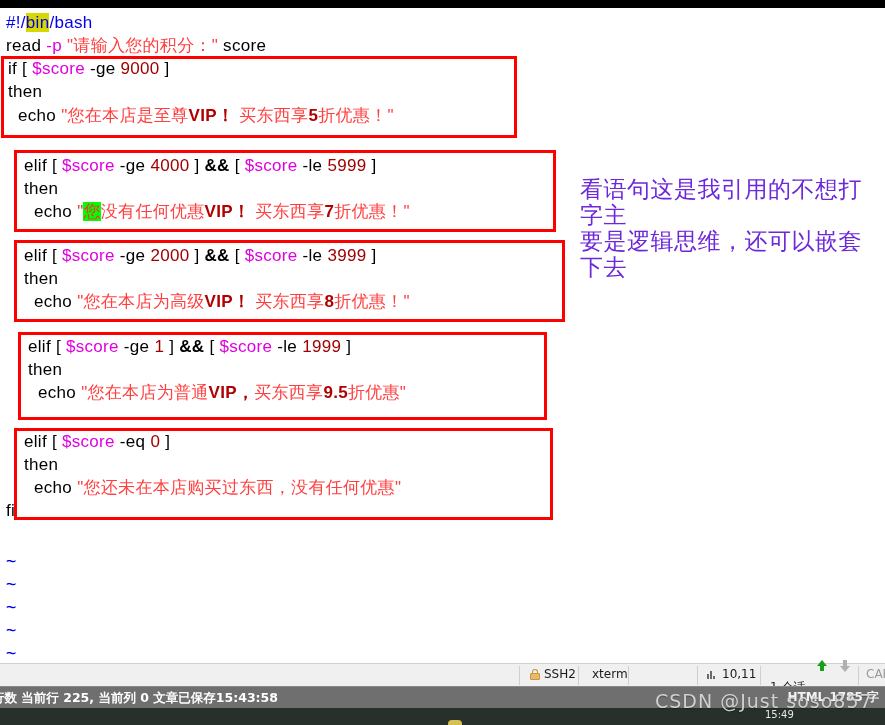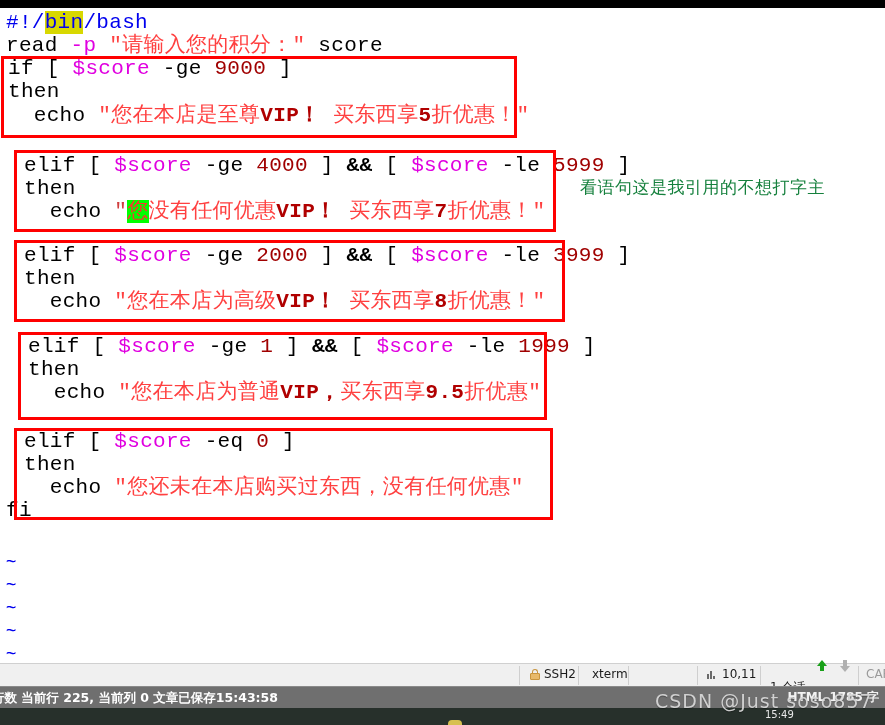--- a/index.html
+++ b/index.html
@@ -28,22 +28,22 @@
     position: absolute;
     left: 0; top: 8px;
     width: 885px; height: 655px;
     background: #ffffff;
   }
 
   .code-line {
     position: absolute;
     left: 6px;
     white-space: pre;
-    font-family: Liberation Mono, monospace;
-    font-size: 21px;
+    font-family: Liberation Sans, sans-serif;
+    font-size: 17px;
     line-height: 23px;
     letter-spacing: 0.3px;
   }
 
   
   .c-blue   { color: #0000ee; }
   .c-kw     { color: #000000; }          
   .c-var    { color: #e000e0; }          
   .c-num    { color: #a00000; }          
   .c-str    { color: #ff4040; }          
@@ -71,23 +71,23 @@
     pointer-events: none;
     background: transparent;
   }
 
   
   #note {
     position: absolute;
     left: 580px;
     top: 168px;
     width: 300px;
-    color: #15803d;
-    font-family: Liberation Mono, monospace;
-    font-size: 17px;
+    color: #6d28d9;
+    font-family: Liberation Sans, sans-serif;
+    font-size: 23px;
     line-height: 26px;
     letter-spacing: 0.5px;
   }
 
   
   #status-bar {
     position: absolute;
     left: 0; top: 663px;
     width: 885px; height: 23px;
     background: #f0f0f0;
@@ -293,20 +293,21 @@
   <div id="boxes-container">
       <div class="redbox" style="left: 1px; top: 48px; width: 516px; height: 82px; border-color: rgb(255, 0, 0);"></div>
       <div class="redbox" style="left: 14px; top: 142px; width: 542px; height: 82px; border-color: rgb(255, 0, 0);"></div>
       <div class="redbox" style="left: 14px; top: 232px; width: 551px; height: 82px; border-color: rgb(255, 0, 0);"></div>
       <div class="redbox" style="left: 18px; top: 324px; width: 529px; height: 88px; border-color: rgb(255, 0, 0);"></div>
       <div class="redbox" style="left: 14px; top: 420px; width: 539px; height: 92px; border-color: rgb(255, 0, 0);"></div>
     </div>
 
   <div id="note">
     <div>看语句这是我引用的不想打字主</div>
+    <div>要是逻辑思维，还可以嵌套下去</div>
   </div>
 </div>
 
 <div id="status-bar">
   <div class="sep" style="left:519px;"></div>
   <div class="cell" style="left:530px;">
     <span class="lock-icon">
       <span class="shackle"></span>
         <span class="body"></span>
     </span>

